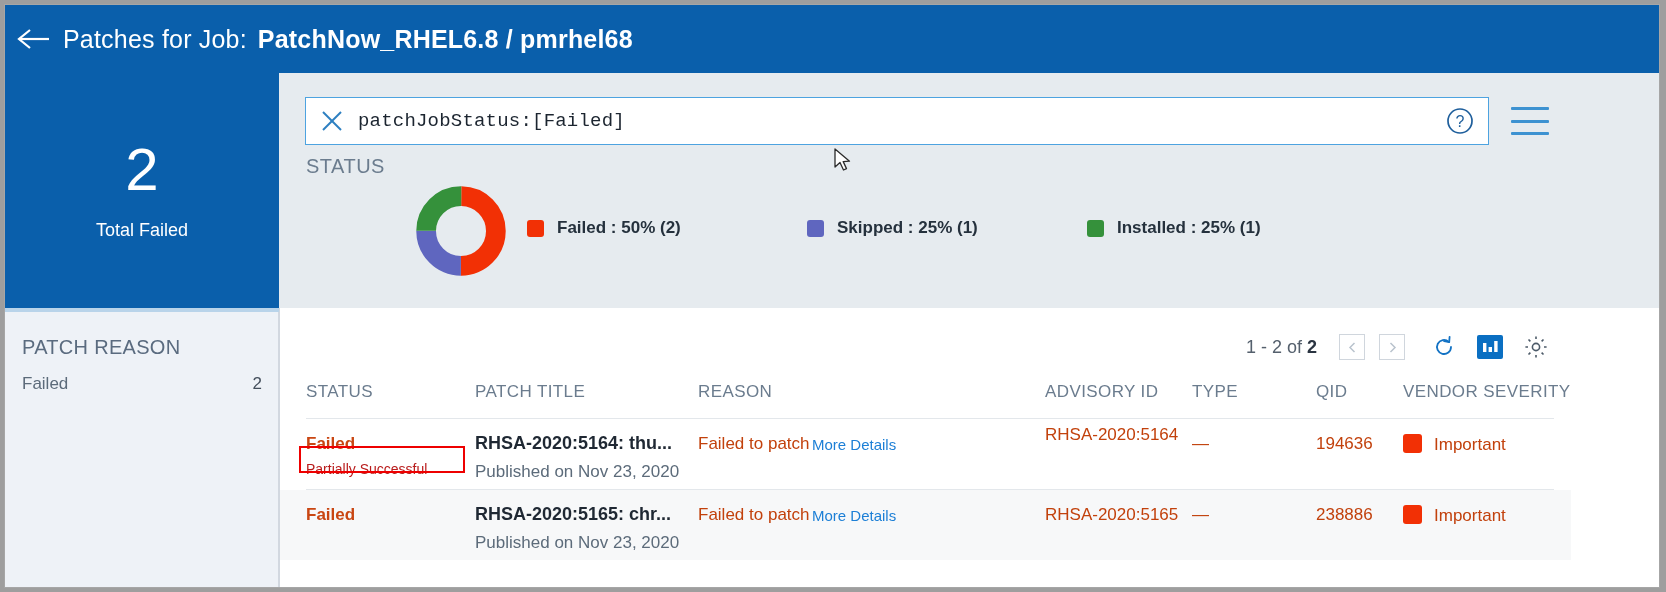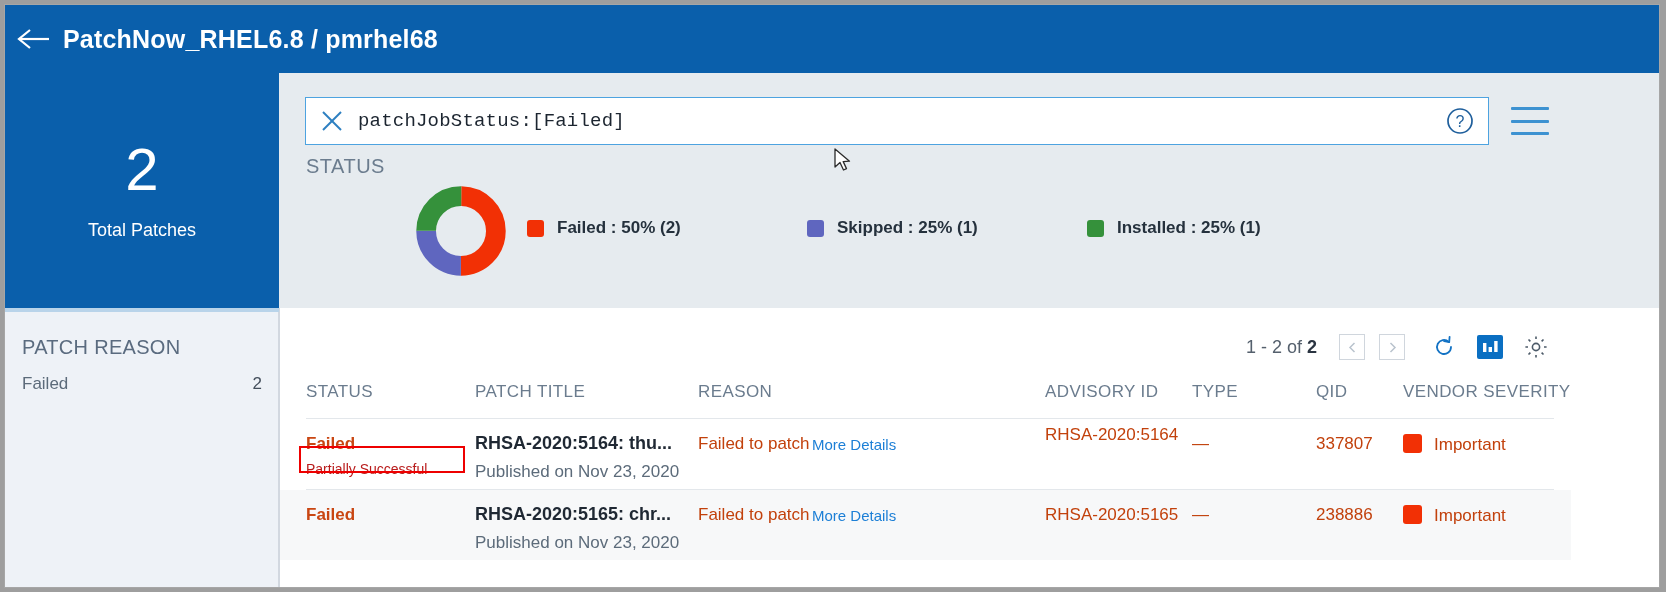--- a/index.html
+++ b/index.html
@@ -153,28 +153,29 @@
 
   <div class="titlebar-filler"></div>
   <div class="titlebar">
     <div class="back-arrow">
       <svg width="34" height="22" viewBox="0 0 34 22">
         <line x1="2" y1="11" x2="32" y2="11" stroke="#ffffff" stroke-width="2.2"></line>
         <polyline points="13,2 2,11 13,20" fill="none" stroke="#ffffff" stroke-width="2.2"></polyline>
       </svg>
     </div>
     <div class="title-text">
+      <span>Patches for Job:</span>
       <span class="title-strong">PatchNow_RHEL6.8 / pmrhel68</span>
     </div>
   </div>
 
   <div class="rail">
     <div class="rail-top">
       <div class="rail-count">2</div>
-      <div class="rail-count-label">Total Patches</div>
+      <div class="rail-count-label">Total Failed</div>
     </div>
     <div class="rail-divider"></div>
     <div class="rail-bottom">
       <div class="rail-section-title">PATCH REASON</div>
       <div class="rail-row">
         <span>Failed</span>
         <span class="val">2</span>
       </div>
     </div>
   </div>
@@ -287,21 +288,21 @@
 
     <div class="trow" style="top:111px;">
       <span class="cell c-status" style="left:26px;top:15px;">Failed</span>
       <span class="cell c-substatus" style="left:26px;top:42px;">Partially Successful</span>
       <span class="cell c-title" style="left:195px;top:14px;">RHSA-2020:5164: thu...</span>
       <span class="cell c-sub" style="left:195px;top:43px;">Published on Nov 23, 2020</span>
       <span class="cell" style="left:418px;top:15px;">Failed to patch</span>
       <span class="cell c-link" style="left:532px;top:17px;">More Details</span>
       <span class="cell" style="left:765px;top:6px;">RHSA-2020:5164</span>
       <span class="cell" style="left:912px;top:15px;">—</span>
-      <span class="cell" style="left:1036px;top:15px;">337807</span>
+      <span class="cell" style="left:1036px;top:15px;">194636</span>
       <span class="cell" style="left:1123px;top:15px;">
         <span class="sev-swatch" style="background: rgb(242, 48, 5);"></span><span>Important</span>
       </span>
     </div>
 
     <div class="rowsep" style="top:181px;"></div>
 
     <div class="trow alt" style="top:182px;">
       <span class="cell c-status" style="left:26px;top:15px;">Failed</span>
       <span class="cell c-title" style="left:195px;top:14px;">RHSA-2020:5165: chr...</span>

